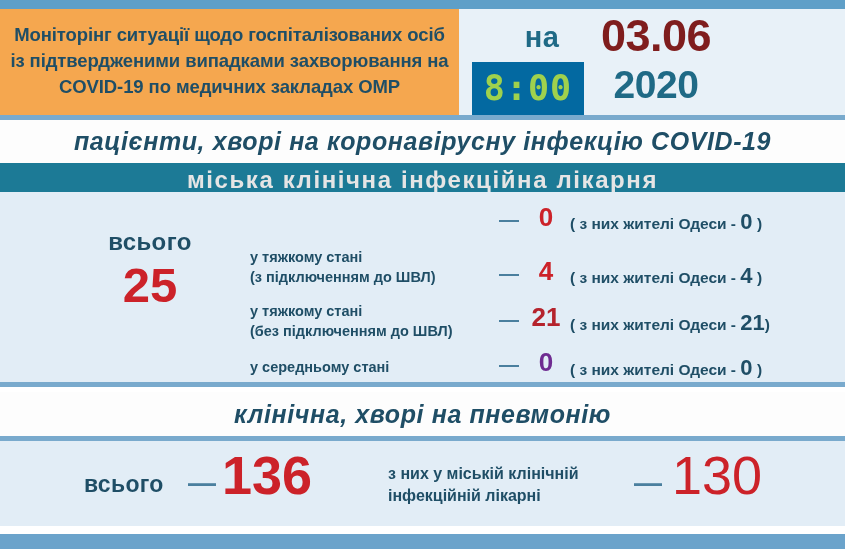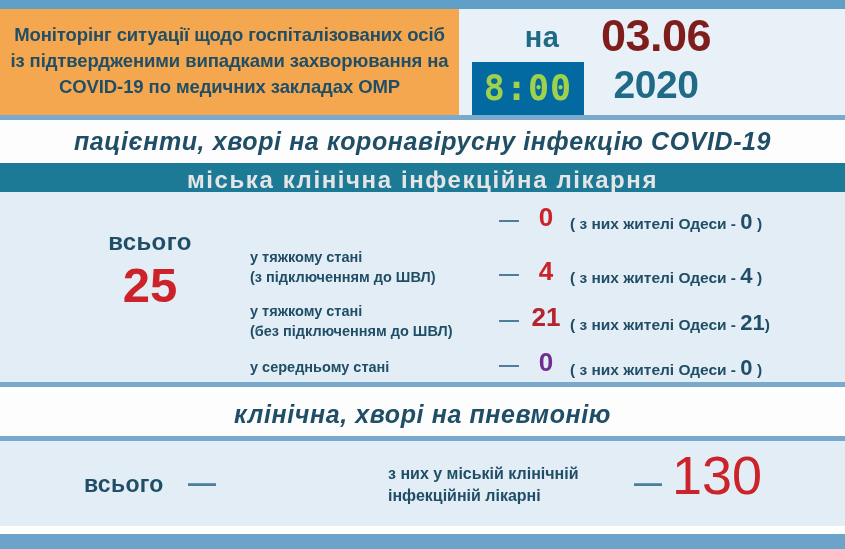--- a/index.html
+++ b/index.html
@@ -443,20 +443,21 @@
   <div class="white-band" style="top:392px; height:44px;">
     <span class="white-band-text">клінічна, хворі на пневмонію</span>
   </div>
 
   <div class="rule" style="top:436px;"></div>
 
   <div class="panel pneu-panel">
     <div class="pneu-inner">
       <div class="pneu-total-label">всього</div>
       <div class="pneu-dash1">—</div>
+      <div class="pneu-total-value">136</div>
 
       <div class="pneu-sub-label">
         <div>з них у міській клінічній</div>
         <div>інфекційній лікарні</div>
       </div>
 
       <div class="pneu-dash2">—</div>
       <div class="pneu-sub-value">130</div>
     </div>
   </div>

